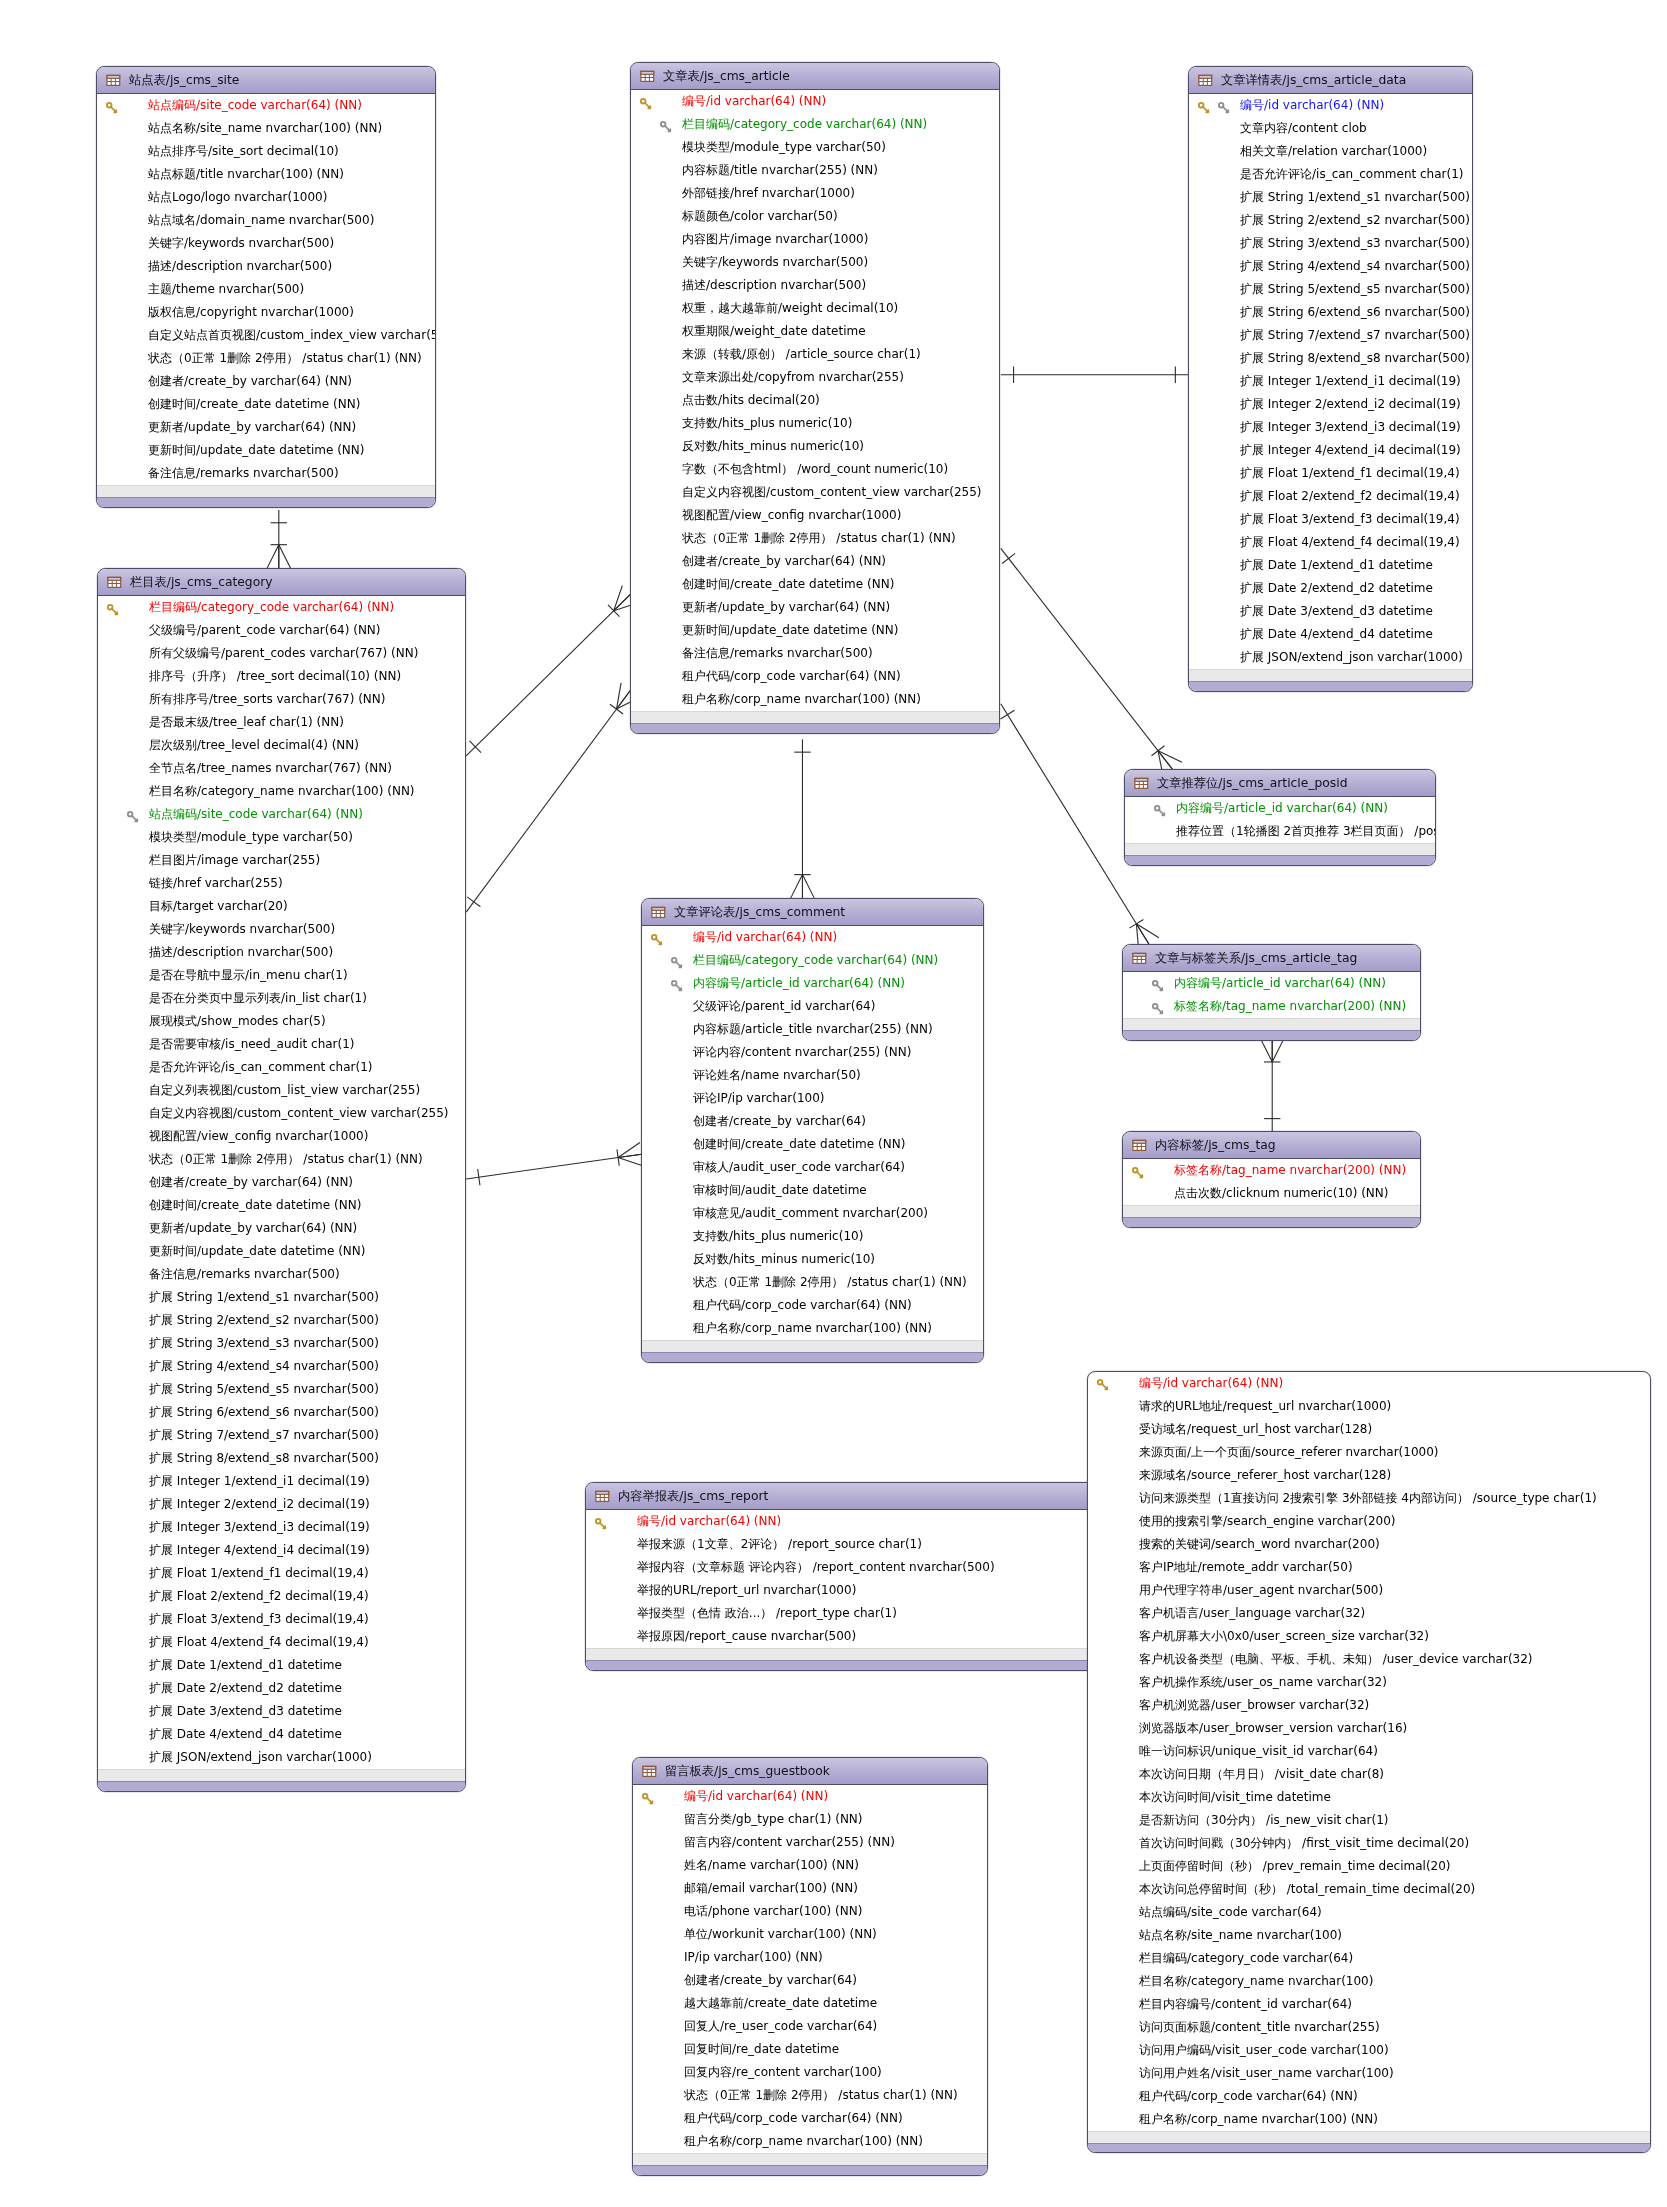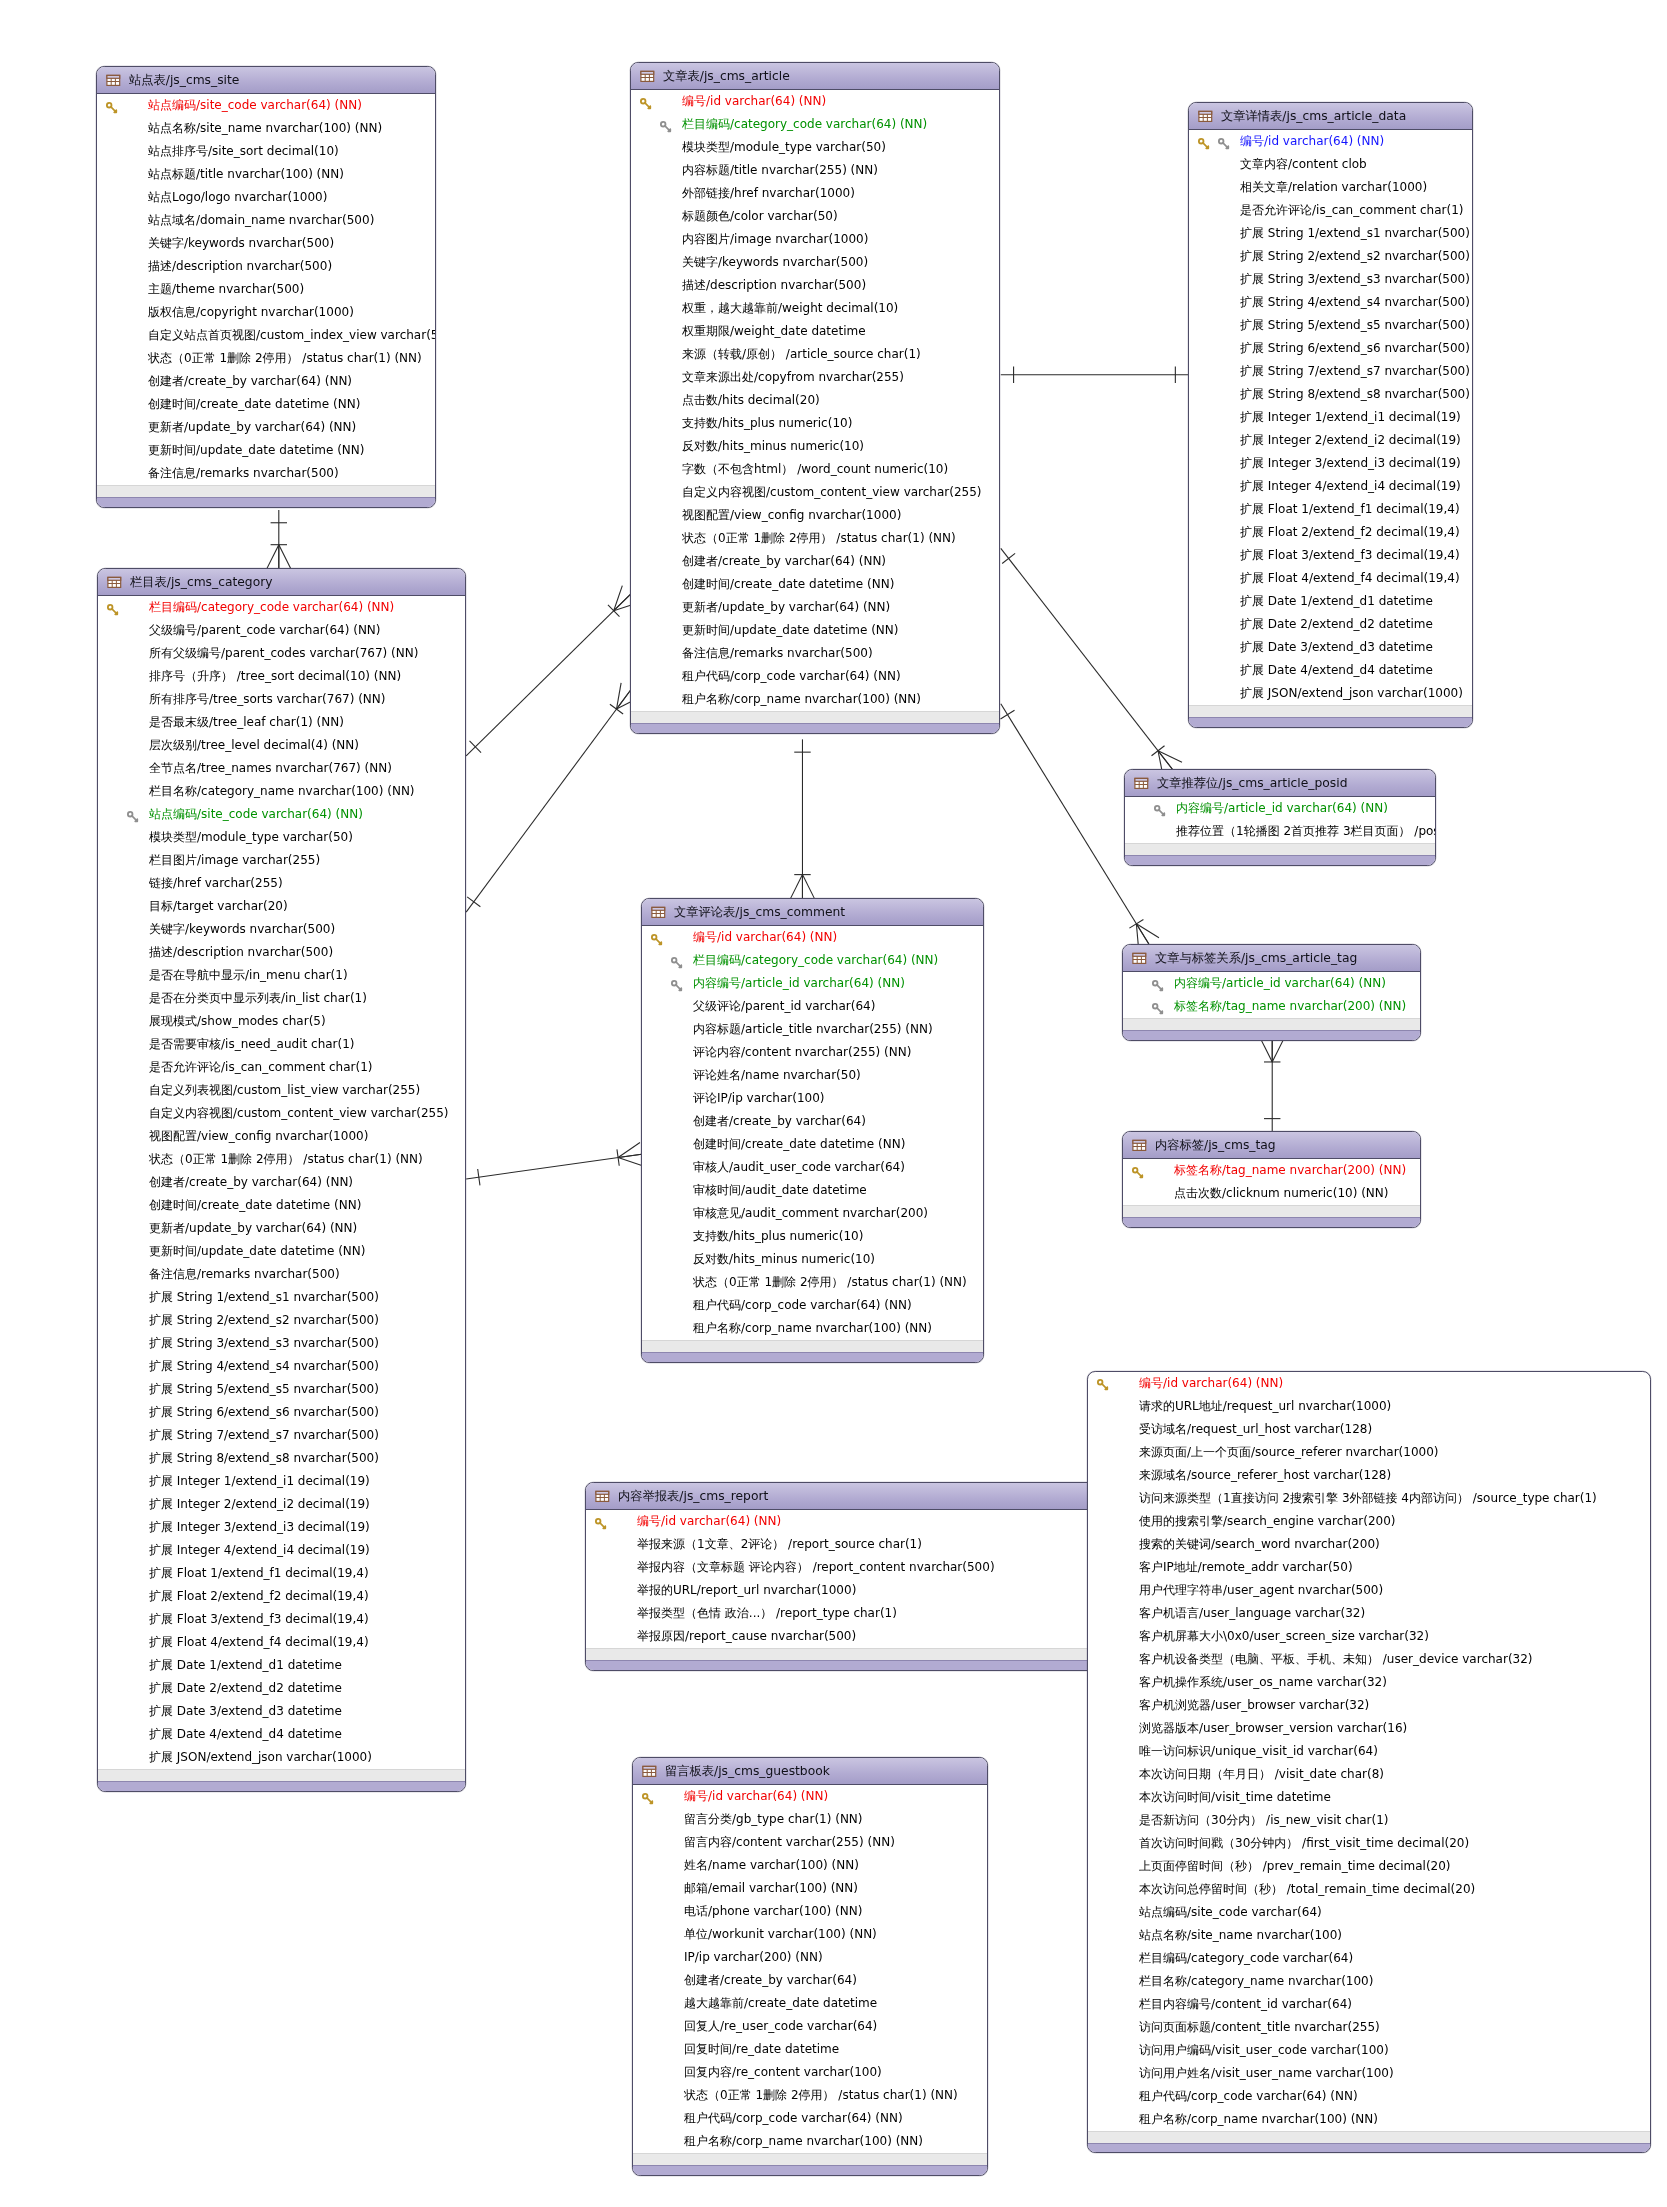--- a/index.html
+++ b/index.html
@@ -210,21 +210,21 @@
           <div class="field-row"><span class="field-label">创建时间/create_date datetime (NN)</span></div>
           <div class="field-row"><span class="field-label">更新者/update_by varchar(64) (NN)</span></div>
           <div class="field-row"><span class="field-label">更新时间/update_date datetime (NN)</span></div>
           <div class="field-row"><span class="field-label">备注信息/remarks nvarchar(500)</span></div>
           <div class="field-row"><span class="field-label">租户代码/corp_code varchar(64) (NN)</span></div>
           <div class="field-row"><span class="field-label">租户名称/corp_name nvarchar(100) (NN)</span></div>
         </div>
         <div class="entity-footer"></div>
         <div class="entity-bottombar"></div>
       </div>
-      <div class="entity" style="left: 1188px; top: 66px; width: 285px; margin-top: 36px;">
+      <div class="entity" style="left: 1188px; top: 66px; width: 285px;">
         <div class="entity-header">
           <span class="tbl-icon">
             <svg viewBox="0 0 16 14" width="14.6" height="12.8">
               <rect x="1" y="1.5" width="14" height="11" fill="#fdfdfd" stroke="#8a5a3c" stroke-width="1.3"></rect>
               <rect x="1" y="1.5" width="14" height="3.2" fill="#cdc7e2" stroke="#8a5a3c" stroke-width="1.3"></rect>
               <path d="M1 8.2 H15 M5.7 4.7 V12.5 M10.3 4.7 V12.5" stroke="#8a5a3c" stroke-width="1.1" fill="none"></path>
             </svg>
           </span>
           <span class="entity-title">文章详情表/js_cms_article_data</span>
         </div>
@@ -486,21 +486,21 @@
           <div class="field-row pk"><span class="key key-pk"><svg viewBox="0 0 18 18" width="13.7" height="13.7">
                 <circle cx="5.5" cy="5.5" r="3" fill="#fff" stroke="currentColor" stroke-width="2.4"></circle>
                 <path d="M7.8 7.8 L14.6 14.6 M12.1 14.9 L14.9 14.9 M14.9 12.1 L14.9 14.9" fill="none" stroke="currentColor" stroke-width="2.2" stroke-linecap="round"></path>
               </svg></span><span class="field-label">编号/id varchar(64) (NN)</span></div>
           <div class="field-row"><span class="field-label">留言分类/gb_type char(1) (NN)</span></div>
           <div class="field-row"><span class="field-label">留言内容/content varchar(255) (NN)</span></div>
           <div class="field-row"><span class="field-label">姓名/name varchar(100) (NN)</span></div>
           <div class="field-row"><span class="field-label">邮箱/email varchar(100) (NN)</span></div>
           <div class="field-row"><span class="field-label">电话/phone varchar(100) (NN)</span></div>
           <div class="field-row"><span class="field-label">单位/workunit varchar(100) (NN)</span></div>
-          <div class="field-row"><span class="field-label">IP/ip varchar(200) (NN)</span></div>
+          <div class="field-row"><span class="field-label">IP/ip varchar(100) (NN)</span></div>
           <div class="field-row"><span class="field-label">创建者/create_by varchar(64)</span></div>
           <div class="field-row"><span class="field-label">越大越靠前/create_date datetime</span></div>
           <div class="field-row"><span class="field-label">回复人/re_user_code varchar(64)</span></div>
           <div class="field-row"><span class="field-label">回复时间/re_date datetime</span></div>
           <div class="field-row"><span class="field-label">回复内容/re_content varchar(100)</span></div>
           <div class="field-row"><span class="field-label">状态（0正常 1删除 2停用） /status char(1) (NN)</span></div>
           <div class="field-row"><span class="field-label">租户代码/corp_code varchar(64) (NN)</span></div>
           <div class="field-row"><span class="field-label">租户名称/corp_name nvarchar(100) (NN)</span></div>
         </div>
         <div class="entity-footer"></div>

